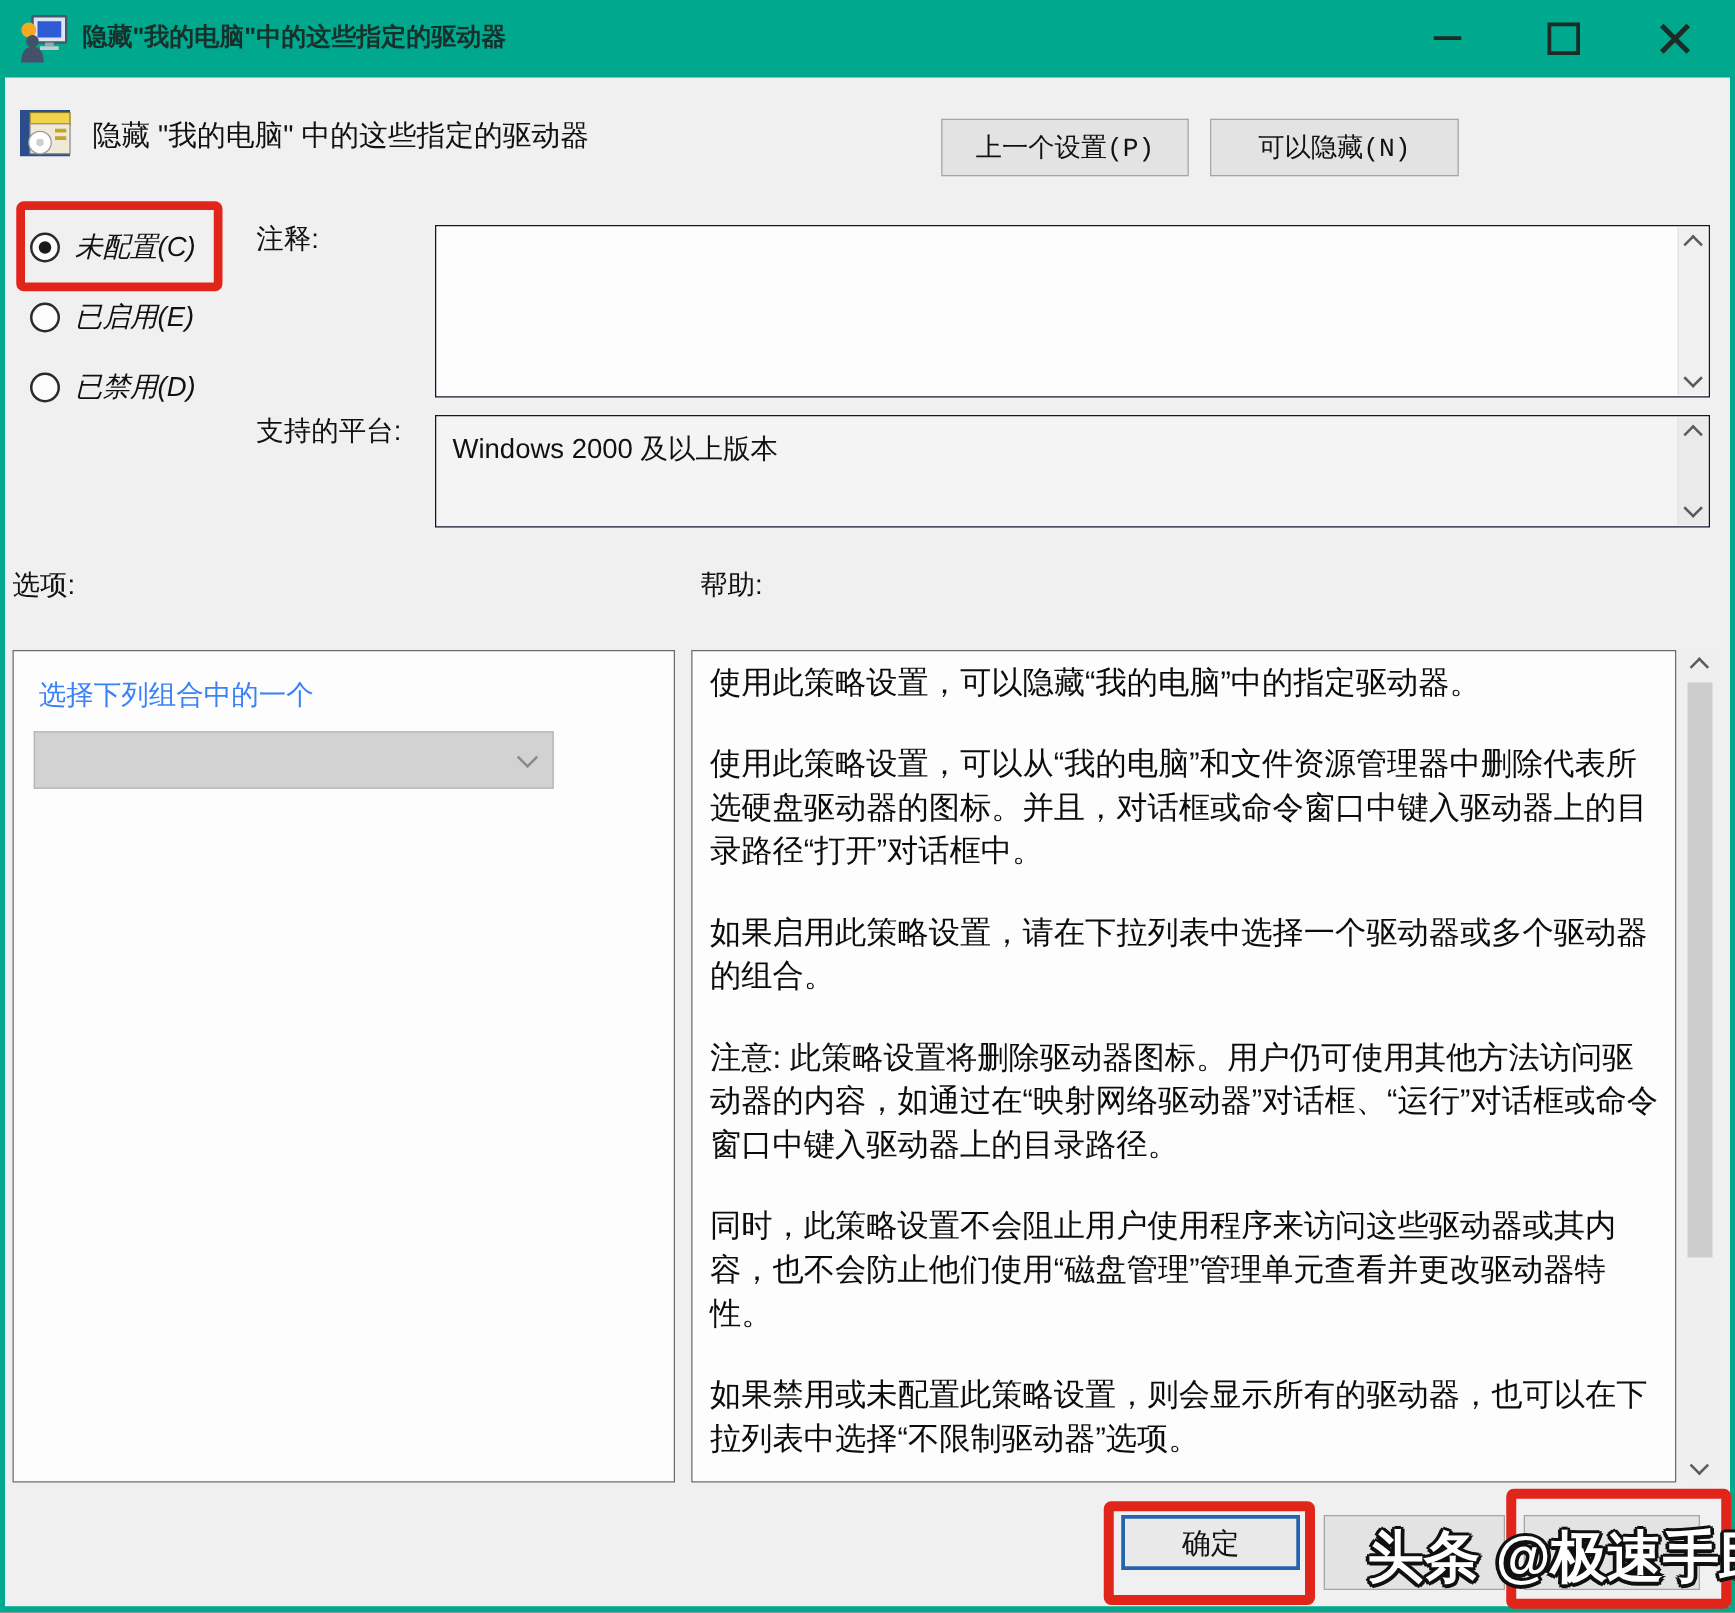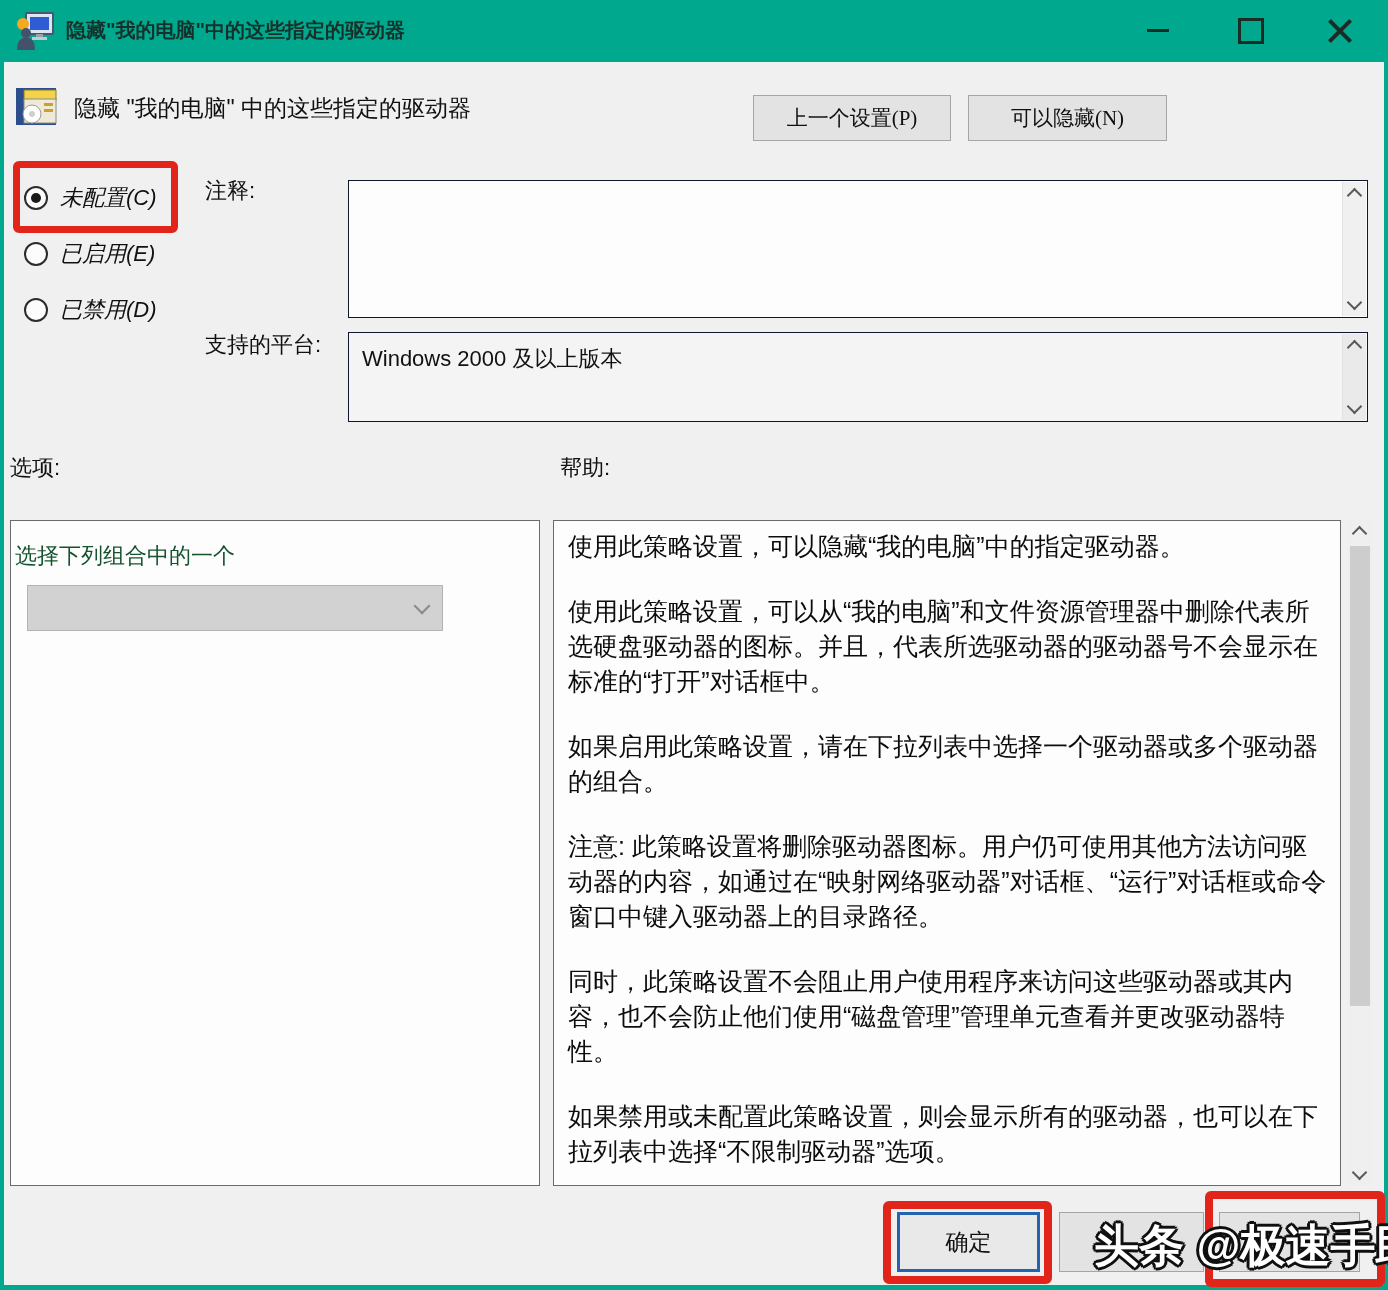--- a/index.html
+++ b/index.html
@@ -17,21 +17,21 @@
   .ctl-max { left:1238px; top:18px; width:26px; height:26px; border:3px solid #1d2b27; background:transparent; }
   .ctl-close { left:1326px; top:17px; width:28px; height:28px; }
   .ctl-close .bar { position:absolute; left:-1px; top:12px; width:30px; height:4px; background:#1d2b27; }
   .ctl-close .bar.a { transform:rotate(45deg); }
   .ctl-close .bar.b { transform:rotate(-45deg); }
 
   
   .policy-icon { position:absolute; left:14px; top:84px; width:44px; height:44px; }
   .header-title { position:absolute; left:74px; top:93px; font-size:23px; color:#111; }
   .btn { position:absolute; background:#e3e3e3; border:1px solid #a5a5a5; font-size:21px; color:#111;
-         display:flex; align-items:center; justify-content:center; font-family:Liberation Serif, serif; cursor:pointer; }
+         display:flex; align-items:center; justify-content:center; font-family:Liberation Mono, monospace; cursor:pointer; }
   .btn-prev { left:753px; top:95px; width:198px; height:46px; }
   .btn-next { left:968px; top:95px; width:199px; height:46px; }
 
   
   .radio-row { position:absolute; left:24px; height:28px; display:flex; align-items:center; gap:12px;font-style:italic; }
   .radio-row.r1 { top:184px; }
   .radio-row.r2 { top:240px; }
   .radio-row.r3 { top:296px; }
   .radio-circle { position:relative; width:24px; height:24px; border:2px solid #2b2b2b; border-radius:50%; background:#fcfcfc; flex:0 0 auto; }
   .radio-circle.selected::after { content:""; position:absolute; left:5px; top:5px; width:10px; height:10px; border-radius:50%; background:#1a1a1a; }
@@ -51,36 +51,36 @@
   .box-platform .value { position:absolute; left:13px; top:11px; font-size:22px; color:#111; }
   .vstrip { position:absolute; top:1px; right:1px; bottom:1px; width:24px; background:#f0f0f0; border-left:1px solid #e2e2e2; }
   .box-platform .vstrip { background:#eaeaea; }
   .chev { position:absolute; left:6px; width:11px; height:11px; border-right:2px solid #5a5a5a; border-bottom:2px solid #5a5a5a; }
   .chev.up { transform:rotate(-135deg); top:8px; }
   .chev.down { transform:rotate(45deg); bottom:8px; }
 
   
   .panel { position:absolute; background:#fdfdfd; border:1px solid #6b6b6b; }
   .panel-options { left:10px; top:520px; width:530px; height:666px; }
-  .combo-label { position:absolute; left:4px; top:20px; font-size:22px; color:#14532d; }
+  .combo-label { position:absolute; left:20px; top:20px; font-size:22px; color:#3b82f6; }
   .combo { position:absolute; left:16px; top:64px; width:416px; height:46px; background:#d2d2d2; border:1px solid #b3b3b3; }
   .combo .chev-dd { position:absolute; right:14px; top:14px; width:12px; height:12px; border-right:2px solid #8a8a8a; border-bottom:2px solid #8a8a8a; transform:rotate(45deg); }
   .combo .combo-value { position:absolute; left:10px; top:9px; font-size:22px; color:#555; }
 
   .panel-help { left:553px; top:520px; width:788px; height:666px; }
   .help-body { position:absolute; left:0; top:0; right:0; bottom:0; padding:8px 12px 0 14px; overflow:hidden; }
   .help-body p { font-size:25px; line-height:35px; color:#0c0c0c; margin-bottom:30px; letter-spacing:0; }
 
   
   .scrollbar { position:absolute; left:1347px; top:520px; width:26px; height:666px; background:#efefef; }
   .scrollbar .thumb { position:absolute; left:3px; top:26px; width:20px; height:460px; background:#cdcdcd; cursor:pointer; }
   .scrollbar .chev { left:7px; }
 
   
-  .btn-ok { left:897px; top:1212px; width:143px; height:60px; border:3px solid #2663ae; background:#e9e9e9; font-size:23px; }
+  .btn-ok { left:897px; top:1212px; width:143px; height:44px; border:3px solid #2663ae; background:#e9e9e9; font-size:23px; }
   .btn-mid { left:1059px; top:1212px; width:145px; height:60px; }
   .btn-right { left:1219px; top:1212px; width:141px; height:60px; }
 
   
   .red-box { position:absolute; border:7px solid #e1251b; border-radius:6px; pointer-events:none; }
   .red-1 { left:13px; top:161px; width:165px; height:72px; }
   .red-2 { left:883px; top:1201px; width:169px; height:83px; border-width:8px; }
   .red-3 { left:1205px; top:1191px; width:180px; height:96px; border-width:8px; }
 
   .watermark { position:absolute; left:1094px; top:1216px; font-size:45px; font-weight:bold; color:#ffffff; white-space:nowrap;
@@ -161,21 +161,21 @@
     <div class="combo-label">选择下列组合中的一个</div>
     <div class="combo">
       <span class="combo-value"></span>
       <span class="chev-dd"></span>
     </div>
   </div>
 
   <div class="panel panel-help">
     <div class="help-body">
       <p>使用此策略设置，可以隐藏“我的电脑”中的指定驱动器。</p>
-      <p>使用此策略设置，可以从“我的电脑”和文件资源管理器中删除代表所选硬盘驱动器的图标。并且，代表所选驱动器的驱动器号不会显示在标准的“打开”对话框中。</p>
+      <p>使用此策略设置，可以从“我的电脑”和文件资源管理器中删除代表所选硬盘驱动器的图标。并且，对话框或命令窗口中键入驱动器上的目录路径“打开”对话框中。</p>
       <p>如果启用此策略设置，请在下拉列表中选择一个驱动器或多个驱动器的组合。</p>
       <p>注意: 此策略设置将删除驱动器图标。用户仍可使用其他方法访问驱动器的内容，如通过在“映射网络驱动器”对话框、“运行”对话框或命令窗口中键入驱动器上的目录路径。</p>
       <p>同时，此策略设置不会阻止用户使用程序来访问这些驱动器或其内容，也不会防止他们使用“磁盘管理”管理单元查看并更改驱动器特性。</p>
       <p>如果禁用或未配置此策略设置，则会显示所有的驱动器，也可以在下拉列表中选择“不限制驱动器”选项。</p>
 
     </div>
   </div>
 
   <div class="scrollbar">
     <span class="chev up"></span>

